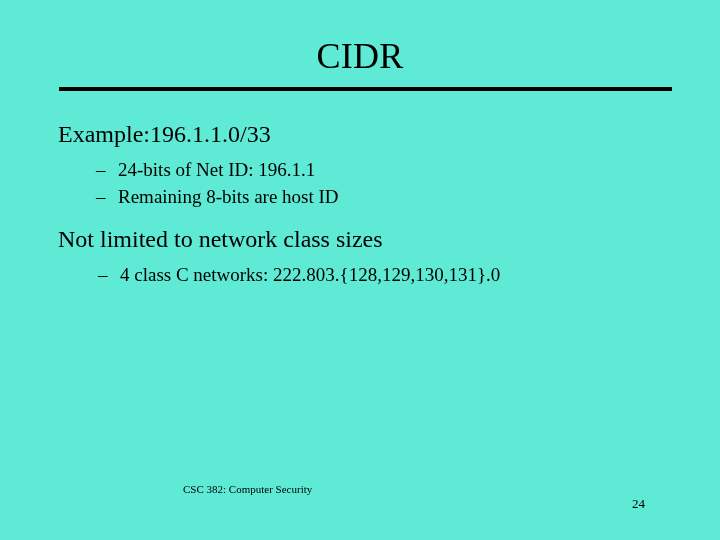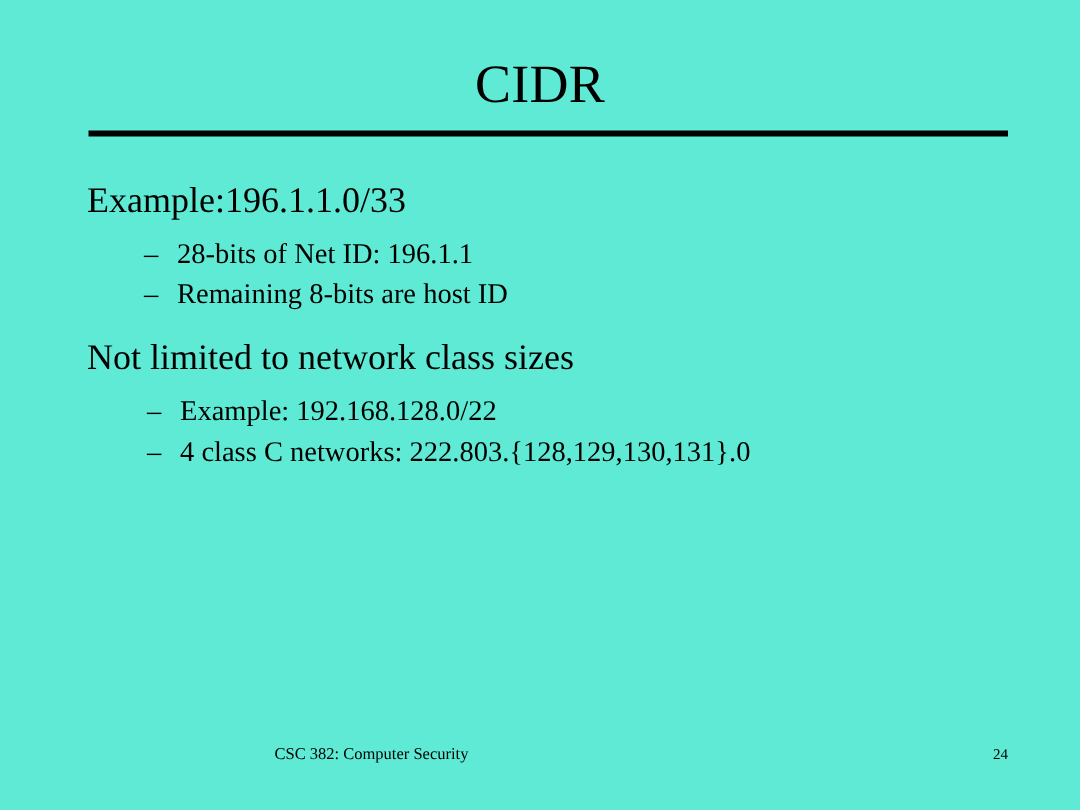--- a/index.html
+++ b/index.html
@@ -84,31 +84,31 @@
   }
 
   .gap-sm { height: 6px; }
   .gap-md { height: 13px; }
   .gap-lg { height: 14px; }
 
   
   .footer-left {
     position: absolute;
     left: 183px;
-    top: 496px;
+    top: 482px;
     font-size: 11px;
     line-height: 14px;
     color: #000000;
     white-space: nowrap;
   }
   .footer-right {
     position: absolute;
-    left: 662px;
+    left: 632px;
     top: 497px;
-    font-size: 10px;
+    font-size: 13px;
     line-height: 14px;
     color: #000000;
     white-space: nowrap;
   }
 </style>
 </head>
 <body>
 
 <div class="slide">
 
@@ -118,35 +118,32 @@
 
   <div class="body">
 
 
     <div class="gap-lg"></div>
 
     <div class="group">
       <div class="lvl1">Example:196.1.1.0/33</div>
       <div class="gap-sm"></div>
       <div class="lvl2 indent-b">
-        <span class="dash">–</span><span>28-bits of Net ID: 196.1.1</span>
+        <span class="dash">–</span><span>24-bits of Net ID: 196.1.1</span>
       </div>
       <div class="lvl2 indent-b">
         <span class="dash">–</span><span>Remaining 8-bits are host ID</span>
       </div>
     </div>
 
     <div class="gap-md"></div>
 
     <div class="group">
       <div class="lvl1">Not limited to network class sizes</div>
       <div class="gap-sm"></div>
-      <div class="lvl2 indent-c">
-        <span class="dash">–</span><span>Example: 192.168.128.0/22</span>
-      </div>
       <div class="lvl2 indent-c">
         <span class="dash">–</span><span>4 class C networks: 222.803.{128,129,130,131}.0</span>
       </div>
     </div>
 
   </div>
 
   <div class="footer-left">CSC 382: Computer Security</div>
   <div class="footer-right">24</div>
 

